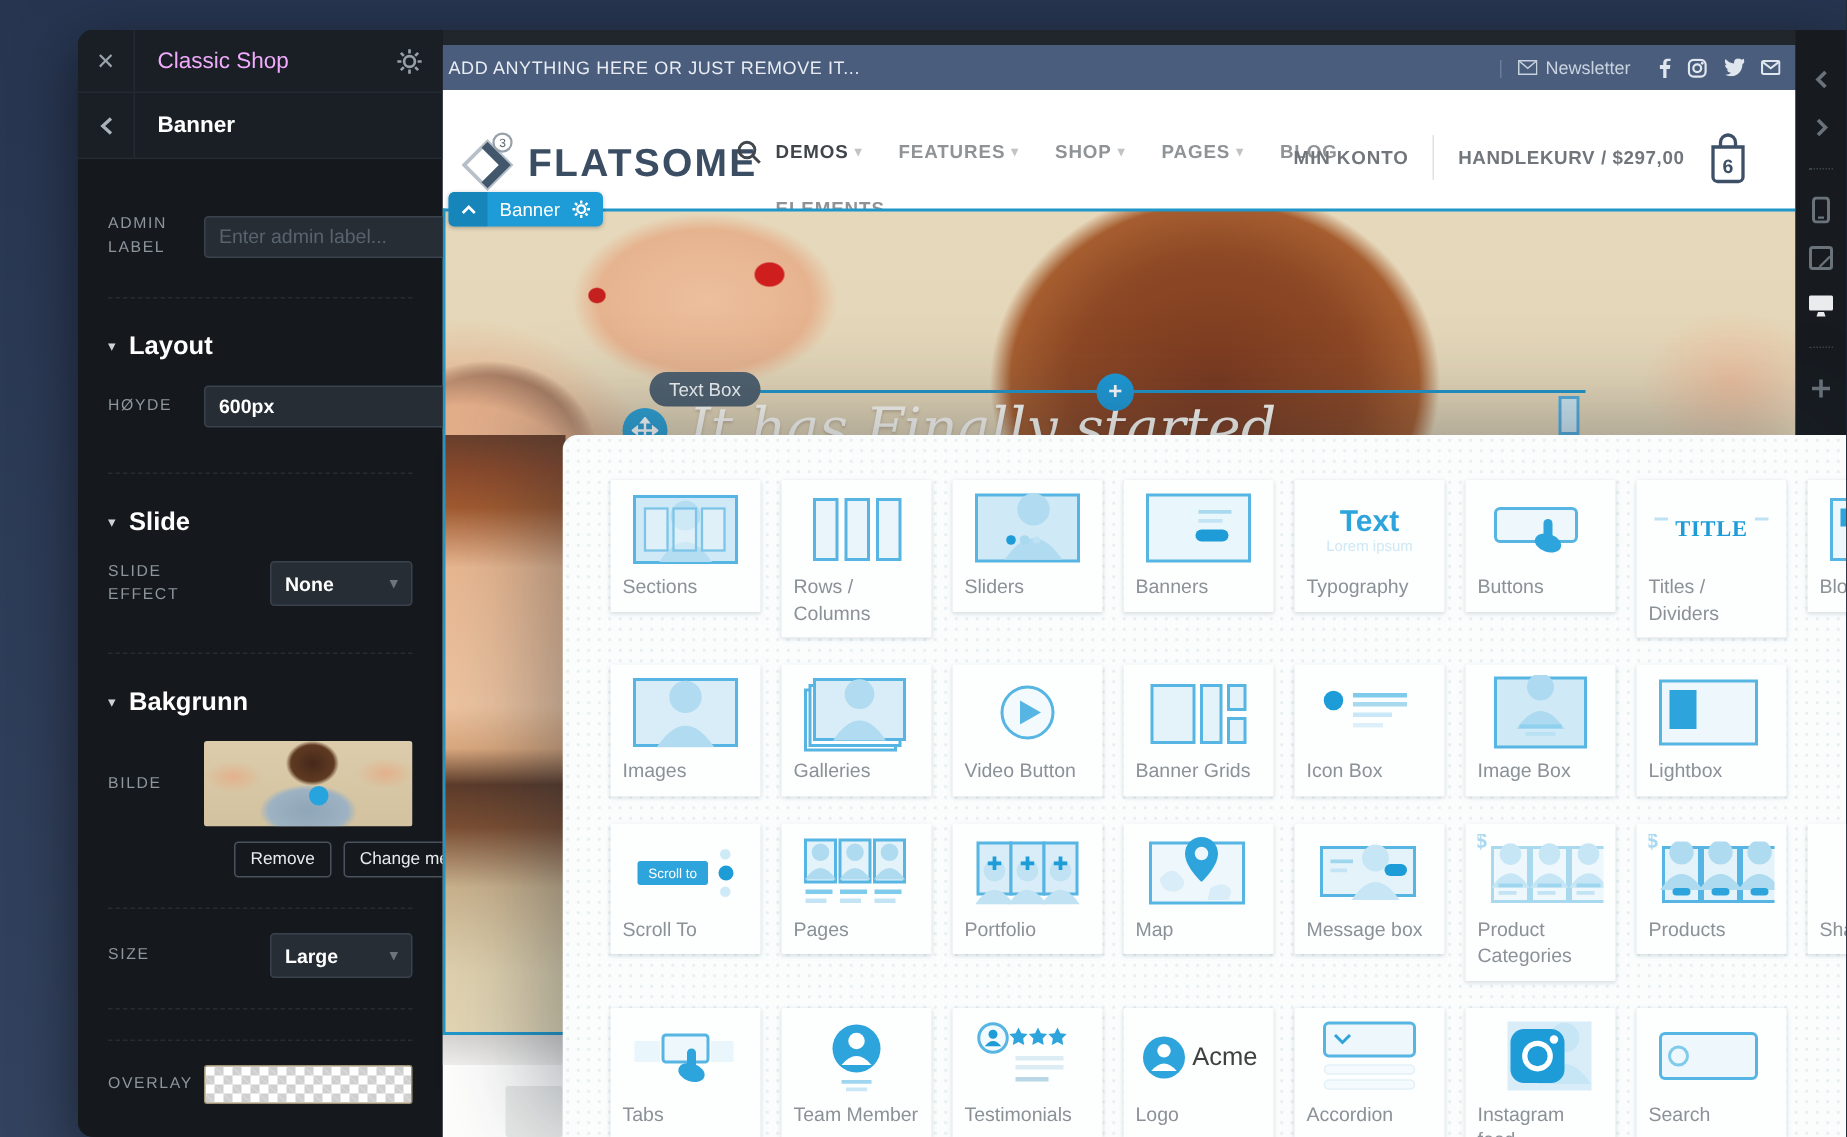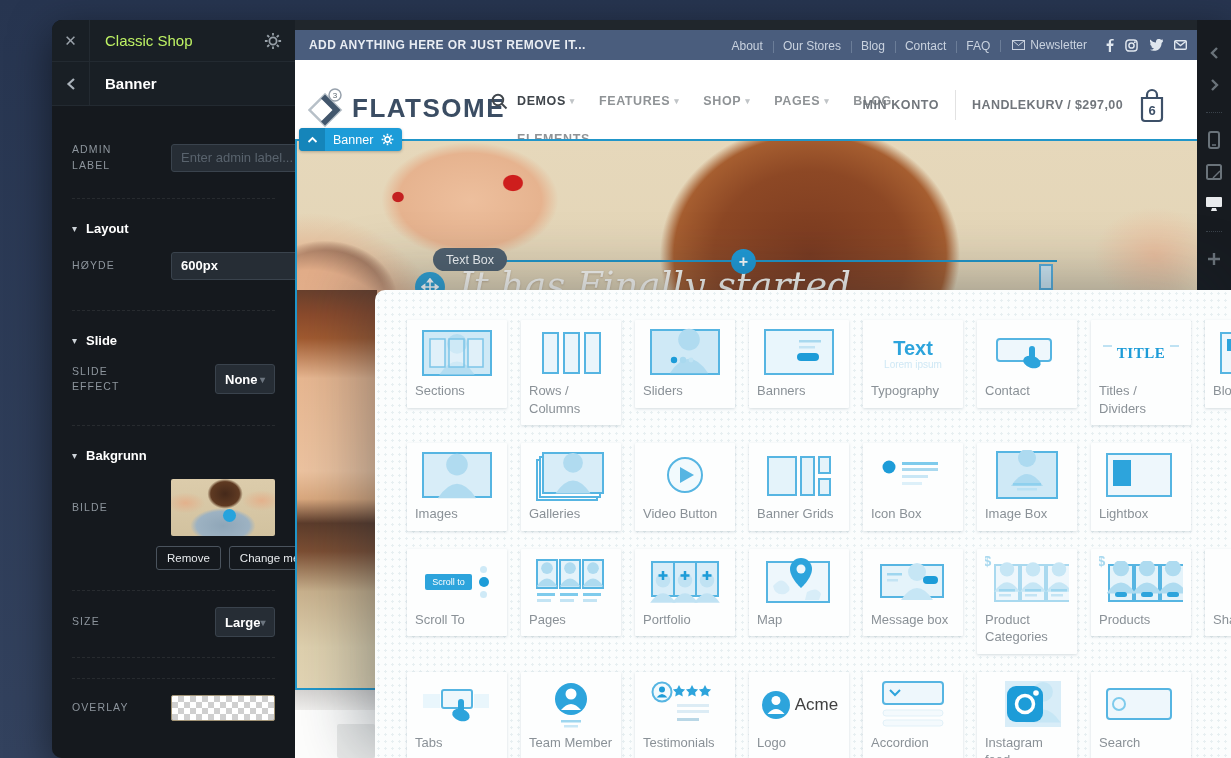--- a/index.html
+++ b/index.html
@@ -11,39 +11,39 @@
             box-shadow:0 12px 40px rgba(0,0,0,.5); }
 
   
   #left-panel { position:absolute; left:0; top:0; width:243px; height:100%;
                 background:#15191e; z-index:20; overflow:hidden; }
   .p-header { height:42px; display:flex; align-items:center; background:#191f25;
               border-bottom:1px solid #232a31; }
   .p-header.second { height:44px; }
   .p-hicon { width:38px; height:100%; display:flex; align-items:center; justify-content:center;
              border-right:1px solid #232a31; color:#9aa2aa; font-size:15px; cursor:pointer; }
-  .p-htitle { flex:1; padding-left:15px; color:#bef264; font-size:15px; }
+  .p-htitle { flex:1; padding-left:15px; color:#f0abfc; font-size:15px; }
   .p-htitle.bold { font-weight:bold; color:#fff; }
   .p-hgear { padding-right:13px; display:flex; cursor:pointer; }
   .p-body { padding:0 20px; }
-  .p-row { display:flex; align-items:center; margin-top:16px;gap:35px; }
+  .p-row { display:flex; align-items:center; margin-top:16px; }
   .p-label { width:64px; flex:0 0 64px; font-size:10.5px; letter-spacing:1.1px;
              color:#8d959d; line-height:1.5; }
   .p-input { flex:1; height:28px; background:#262d35; border:1px solid #3a434d;
              border-radius:3px; color:#fff; font-size:13px; font-weight:bold;
              padding:0 9px; font-family:"Liberation Sans",sans-serif; outline:none; }
   .p-input::placeholder { color:#59636d; font-weight:normal; }
   .p-select { flex:1; height:30px; background:#262d35; border:1px solid #3a434d;
               border-radius:3px; color:#fff; font-size:13px; font-weight:bold;
               padding:0 9px; display:flex; align-items:center; cursor:pointer;margin-left:44px; }
   .p-select .caret { margin-left:auto; color:#6c757f; font-size:10px; }
   .p-div { border-top:1px dashed rgba(255,255,255,.08); margin-top:24px; }
   .p-section { display:flex; align-items:center; margin-top:22px; cursor:pointer; }
   .p-section .tri { color:#cdd3d8; font-size:10px; margin-right:9px; }
-  .p-section .txt { color:#fff; font-size:13px; font-weight:bold; }
+  .p-section .txt { color:#fff; font-size:17px; font-weight:bold; }
   .p-thumb { flex:1; height:57px; border-radius:2px; position:relative; cursor:pointer;
     background:
       radial-gradient(26px 22px at 52% 26%, #45291a 0%, #5f3a22 55%, rgba(95,58,34,0) 68%),
       radial-gradient(48px 26px at 50% 82%, #8fa6b8 0%, #9db2c2 55%, rgba(157,178,194,0) 68%),
       radial-gradient(30px 16px at 14% 42%, #e3b18c, rgba(227,177,140,0) 65%),
       radial-gradient(30px 16px at 87% 38%, #e3b18c, rgba(227,177,140,0) 65%),
       linear-gradient(180deg,#dcccab,#d2c29f); }
   .p-thumb .focal-dot { position:absolute; left:50%; top:52%; width:13px; height:13px;
       border-radius:50%; background:#27a3dd; }
   .p-btn-row { display:flex; gap:8px; margin-top:10px; margin-left:84px; }
@@ -56,21 +56,21 @@
         linear-gradient(45deg,#cfcfcf 25%,#ffffff 25%,#ffffff 75%,#cfcfcf 75%);
       background-size:12px 12px; background-position:0 0,6px 6px; background-color:#fff;
       cursor:pointer; }
   .p-swatch svg { position:absolute; left:50%; top:50%; transform:translate(-50%,-50%); }
 
   
   #main { position:absolute; left:243px; top:0; width:902px; height:738px;
           background:#20262c; z-index:5; }
   .topbar { position:absolute; left:0; top:10px; width:100%; height:30px; background:#4a5d7d;
             display:flex; align-items:center; }
-  .tb-left { margin-left:14px; color:#e9edf3; font-size:12px; font-weight:bold;
+  .tb-left { margin-left:4px; color:#e9edf3; font-size:12px; font-weight:normal;
              letter-spacing:.4px; }
   .tb-right { margin-left:auto; margin-right:10px; display:flex; align-items:center; }
   .tb-link { color:#c9d2df; font-size:12px; padding:0 10px; position:relative; cursor:pointer; }
   .tb-link + .tb-link::before { content:""; position:absolute; left:0; top:2px; height:12px;
              border-left:1px solid #6b7d98; }
   .tb-news { color:#c9d2df; font-size:12px; padding:0 10px 0 12px; display:flex; gap:5px;
              align-items:center; cursor:pointer; position:relative; }
   .tb-news::before { content:""; position:absolute; left:0; top:2px; height:12px;
              border-left:1px solid #6b7d98; }
   .tb-social { display:flex; gap:11px; margin-left:8px; align-items:center; }
@@ -282,21 +282,20 @@
           <div class="p-swatch"></div>
         </div>
 
       </div>
     </div>
 
     <div id="main">
       <div class="topbar">
         <div class="tb-left">ADD ANYTHING HERE OR JUST REMOVE IT...</div>
         <div class="tb-right">
-          <span id="tb-links"><span class="tb-link">About</span><span class="tb-link">Our Stores</span><span class="tb-link">Blog</span><span class="tb-link">Contact</span><span class="tb-link">FAQ</span></span>
           <span class="tb-news">
             <svg width="13" height="10" viewBox="0 0 13 10">
                 <rect x="0.5" y="0.5" width="12" height="9" fill="none" stroke="#c9d2df"></rect>
                 <path d="M0.5 0.5 L6.5 5.5 L12.5 0.5" fill="none" stroke="#c9d2df"></path>
               </svg>
             <span>Newsletter</span>
           </span>
           <span class="tb-social" id="tb-social">
               <span>
                 <svg width="9" height="13" viewBox="0 0 9 13">
@@ -531,21 +530,21 @@
             <div class="card-label">Typography</div>
           </div>
           <div class="el-card">
             <div class="icon-area">
               <svg width="72" height="52" viewBox="0 0 72 52">
                 <rect x="6" y="12" width="54" height="22" rx="3" fill="#eef7fc" stroke="#56b5e2" stroke-width="2"></rect>
                 <rect x="38" y="19" width="6" height="14" rx="3" fill="#2da4dc"></rect>
                 <ellipse cx="41" cy="35" rx="9" ry="6" fill="#2da4dc" transform="rotate(18 41 35)"></ellipse>
               </svg>
             </div>
-            <div class="card-label">Contact</div>
+            <div class="card-label">Buttons</div>
           </div>
           <div class="el-card">
             <div class="icon-area">
               <div class="ic-title">
                 <span class="ic-dash"></span>
                 <span class="ic-title-txt">TITLE</span>
                 <span class="ic-dash"></span>
               </div>
             </div>
             <div class="card-label">Titles / Dividers</div>

